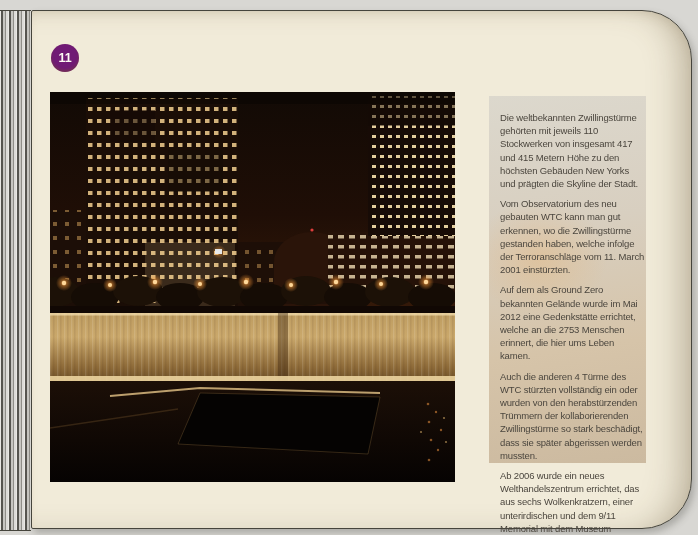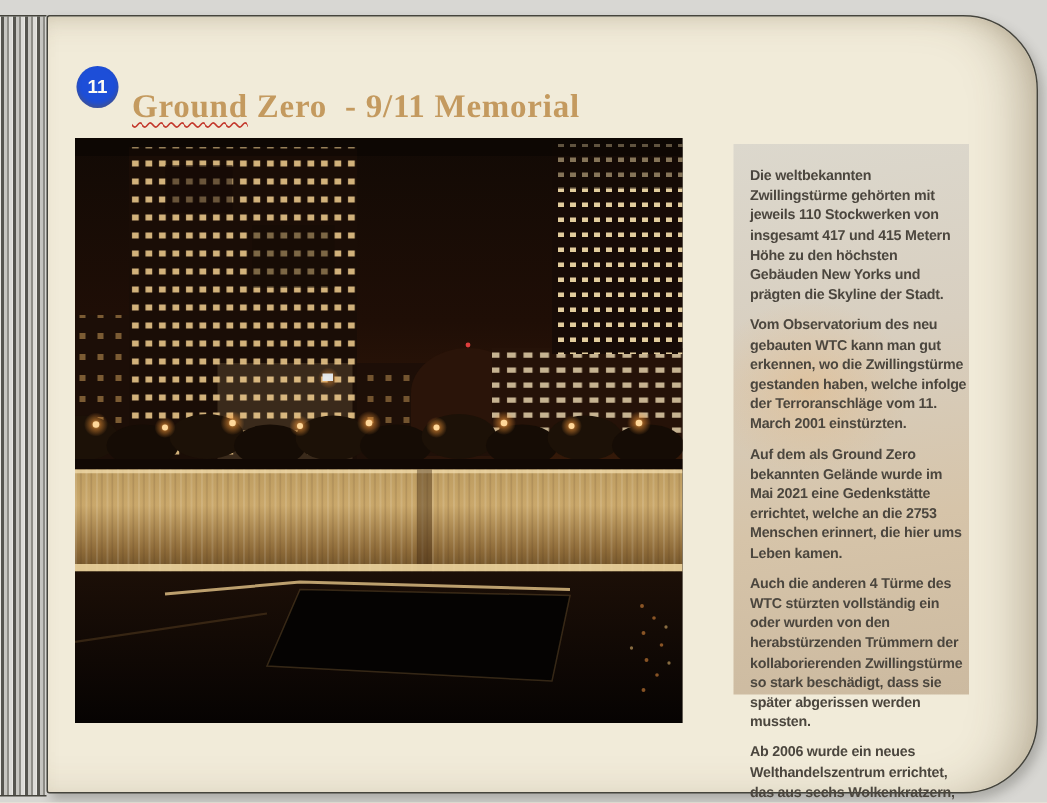--- a/index.html
+++ b/index.html
@@ -31,21 +31,21 @@
     border-radius:2px 50px 50px 2px;
     box-shadow:
       inset -22px 0 34px -14px rgba(92,74,44,0.38),
       inset 0 6px 14px -8px rgba(120,100,60,0.25),
       3px 4px 7px rgba(70,70,64,0.30);
   }
 
   
   .badge{
     position:absolute;left:51px;top:44px;width:28px;height:28px;
-    border-radius:50%;background:#1d4ed8;
+    border-radius:50%;background:#701a75;
     color:#fdfbf4;font-size:12.5px;font-weight:bold;
     display:flex;align-items:center;justify-content:center;
     box-shadow:inset 0 -2px 3px rgba(120,85,30,0.35);
   }
 
   
   .title{
     position:absolute;left:88px;top:43px;
     font-family:"Liberation Serif", serif;
     font-size:22px;color:#c49a5f;letter-spacing:0.5px;
@@ -66,42 +66,40 @@
   }
   .photo svg{display:block;}
 
   
   .panel{
     position:absolute;left:489px;top:96px;width:157px;height:367px;
     box-sizing:border-box;padding:15px 1px 10px 11px;
     background:
       radial-gradient(95px 80px at 32% 44%, rgba(236,172,96,0.30), rgba(236,172,96,0) 72%),
       linear-gradient(172deg,#dcd8cd 0%,#d8cfc0 35%,#d6c4a9 68%,#ccbaa0 100%);
-    font-weight: bold;
   }
   .panel p{
     margin:0 0 7px 0;
     font-size:9.5px;line-height:13.2px;letter-spacing:-0.15px;
     color:#4b463e;
   }
 </style>
 </head>
 <body>
 
 <div class="stage">
 
   <div class="book-edge-left"></div>
 
   <div class="page"></div>
 
   <div class="badge">
     <span>11</span>
   </div>
 
-  <h1 class="title"><span class="sp-err">Ground</span> Zero  - 9/11 Memorial</h1>
 
   <div class="photo">
     <svg viewBox="0 0 405 390" width="405" height="390">
       <defs>
         <linearGradient id="sky" x1="0" y1="0" x2="0" y2="1">
           <stop offset="0" stop-color="#120a05"></stop>
           <stop offset="0.55" stop-color="#1f0e06"></stop>
           <stop offset="1" stop-color="#361a09"></stop>
         </linearGradient>
         <linearGradient id="wallGrad" x1="0" y1="0" x2="0" y2="1">
@@ -217,18 +215,18 @@
           <circle cx="371" cy="340" r="1.1" fill="#ffcf7d"></circle>
       </g>
 
       <rect x="0" y="0" width="405" height="12" fill="#000000" opacity="0.28"></rect>
     </svg>
   </div>
 
   <div class="panel">
     <p>Die weltbekannten Zwillingstürme gehörten mit jeweils 110 Stockwerken von insgesamt 417 und 415 Metern Höhe zu den höchsten Gebäuden New Yorks und prägten die Skyline der Stadt.</p>
     <p>Vom Observatorium des neu gebauten WTC kann man gut erkennen, wo die Zwillingstürme gestanden haben, welche infolge der Terroranschläge vom 11. March 2001 einstürzten.</p>
-    <p>Auf dem als Ground Zero bekannten Gelände wurde im Mai 2021 eine Gedenkstätte errichtet, welche an die 2753 Menschen erinnert, die hier ums Leben kamen.</p>
+    <p>Auf dem als Ground Zero bekannten Gelände wurde im Mai 2012 eine Gedenkstätte errichtet, welche an die 2753 Menschen erinnert, die hier ums Leben kamen.</p>
     <p>Auch die anderen 4 Türme des WTC stürzten vollständig ein oder wurden von den herabstürzenden Trümmern der kollaborierenden Zwillingstürme so stark beschädigt, dass sie später abgerissen werden mussten.</p>
     <p>Ab 2006 wurde ein neues Welthandelszentrum errichtet, das aus sechs Wolkenkratzern, einer unterirdischen  und dem 9/11 Memorial mit dem Museum besteht.</p>
   </div>
 
 </div>
 
 </body></html>

